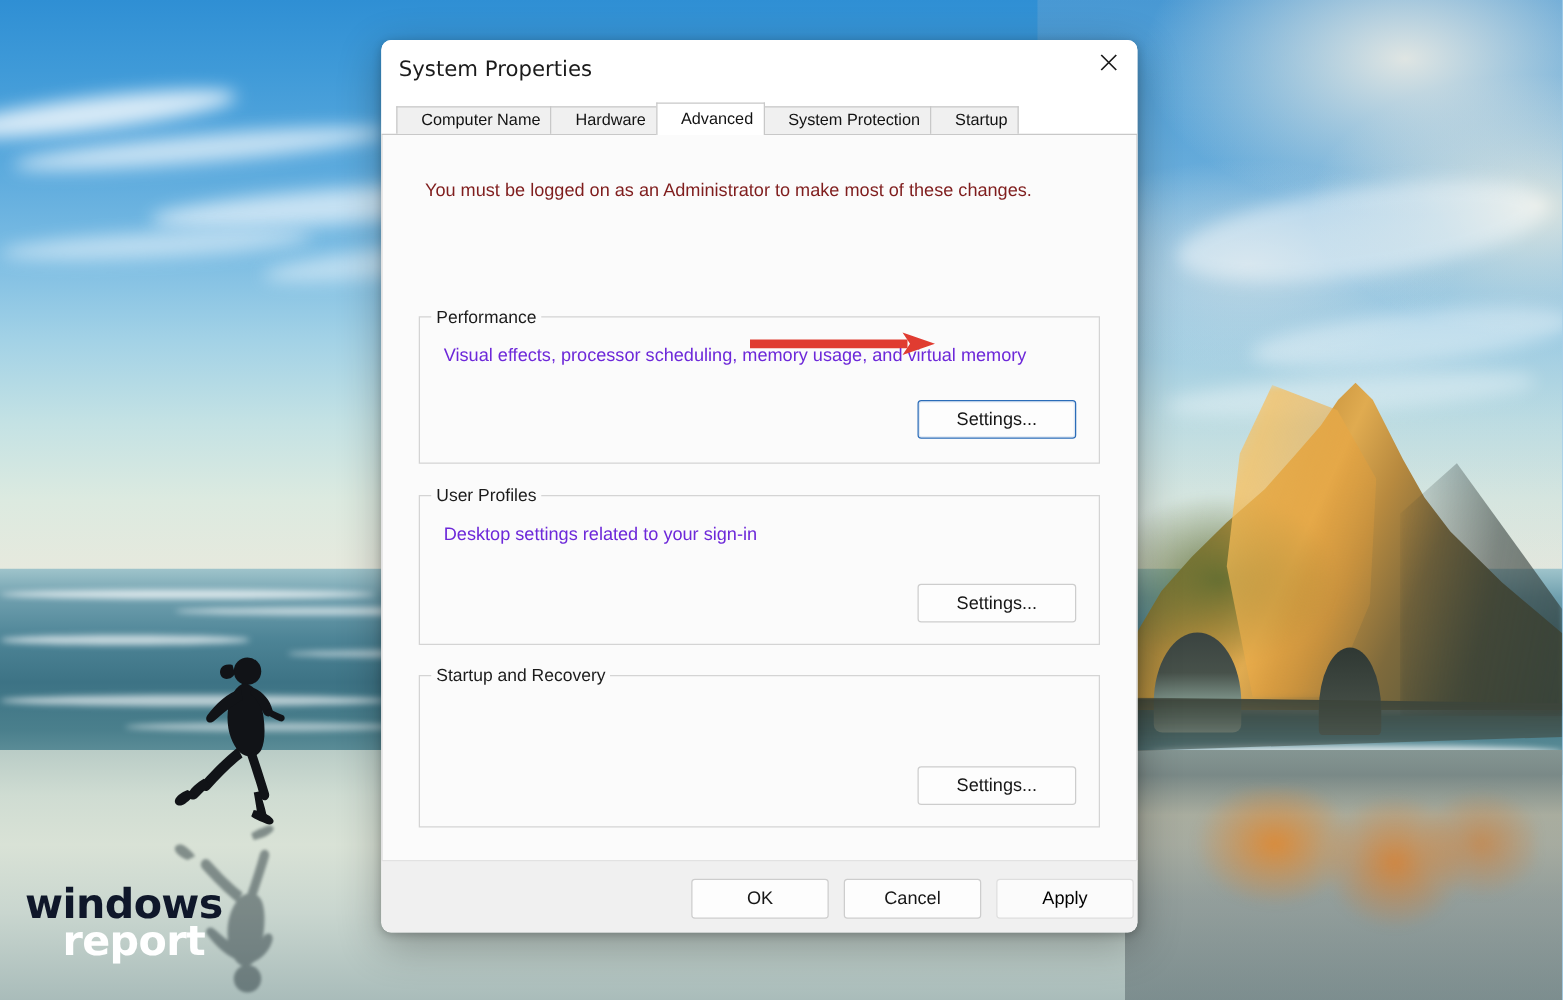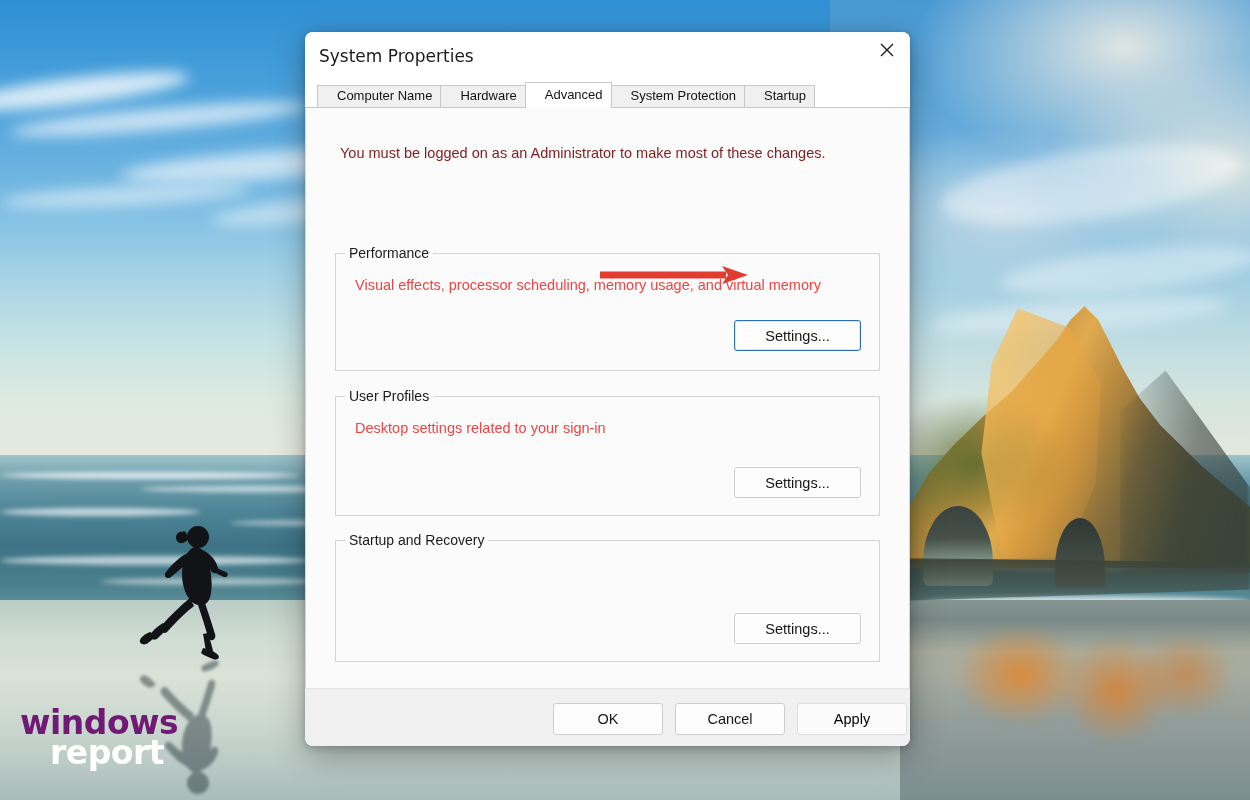--- a/index.html
+++ b/index.html
@@ -225,21 +225,21 @@
     position: absolute;
     left: 20px;
     top: 708px;
     line-height: 0.92;
     user-select: none;
   }
   .wm-windows {
     font-family: "DejaVu Sans", sans-serif;
     font-size: 33px;
     font-weight: bold;
-    color: #701a75;
+    color: #0f172a;
     letter-spacing: -0.5px;
   }
   .wm-report {
     font-family: "DejaVu Sans", sans-serif;
     font-size: 33px;
     font-weight: bold;
     color: #ffffff;
     letter-spacing: -0.5px;
     margin-left: 30px;
     display: block;
@@ -352,21 +352,21 @@
     background: #fbfbfb;
     padding: 0 4px;
     font-size: 14px;
     color: #1b1b1b;
   }
   .group-desc {
     position: absolute;
     left: 19px;
     top: 23px;
     font-size: 14.5px;
-    color: #ef4444;
+    color: #6d28d9;
   }
 
   .btn {
     font-family: "Liberation Sans", sans-serif;
     font-size: 14.5px;
     color: #161616;
     background: #fdfdfd;
     border: 1px solid #cdcdcd;
     border-radius: 3px;
     height: 31px;

